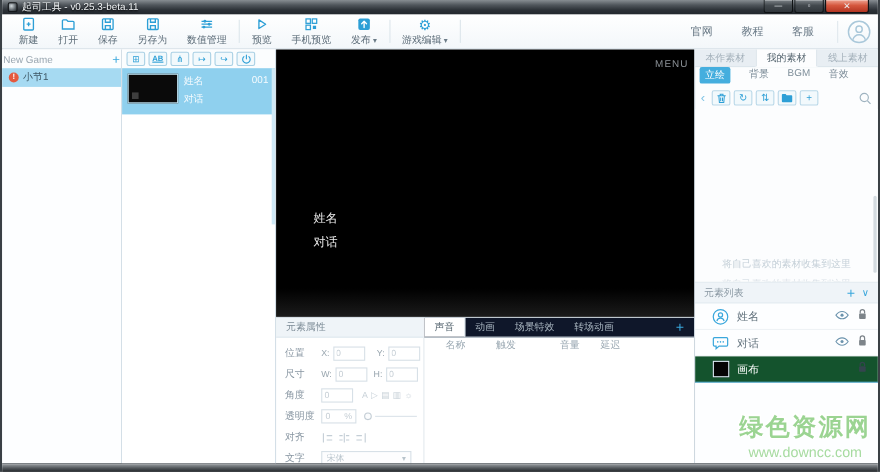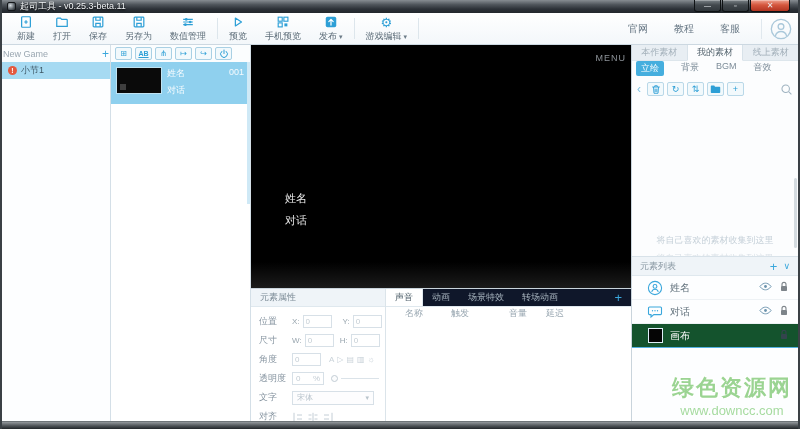--- a/index.html
+++ b/index.html
@@ -343,37 +343,37 @@
             <div class="prow">
               <span class="plabel">透明度</span>
               <span class="opbox">
                   <span>0</span>
                   <span>%</span>
                 </span>
               <span class="sl-knob" style="margin-left:4px"></span>
               <span class="sl-line"></span>
             </div>
             <div class="prow">
-              <span class="plabel">文字</span>
-              <span class="psel w1">
-                  <span>宋体</span>
-                  <span class="caret">▾</span>
-                </span>
-            </div>
-            <div class="prow">
               <span class="plabel">对齐</span>
               <svg width="12" height="10" viewBox="0 0 12 10" stroke="#c4ced6" stroke-width="1" fill="none">
                   <path d="M2 .8v8.4M5 3h5M5 7h5"></path>
                 </svg>
               <svg width="12" height="10" viewBox="0 0 12 10" stroke="#c4ced6" stroke-width="1" fill="none">
                   <path d="M6 .8v8.4M1.5 3h3M7.5 3h3M1.5 7h3M7.5 7h3"></path>
                 </svg>
               <svg width="12" height="10" viewBox="0 0 12 10" stroke="#c4ced6" stroke-width="1" fill="none">
                   <path d="M10 .8v8.4M2 3h5M2 7h5"></path>
                 </svg>
+            </div>
+            <div class="prow">
+              <span class="plabel">文字</span>
+              <span class="psel w1">
+                  <span>宋体</span>
+                  <span class="caret">▾</span>
+                </span>
             </div>
             <div class="prow">
               <span class="plabel"></span>
               <span class="psel w2">
                   <span>极小</span>
                   <span class="caret">▾</span>
                 </span>
               <span class="swatch" style="margin-left:4px"></span>
             </div>
           </div>

